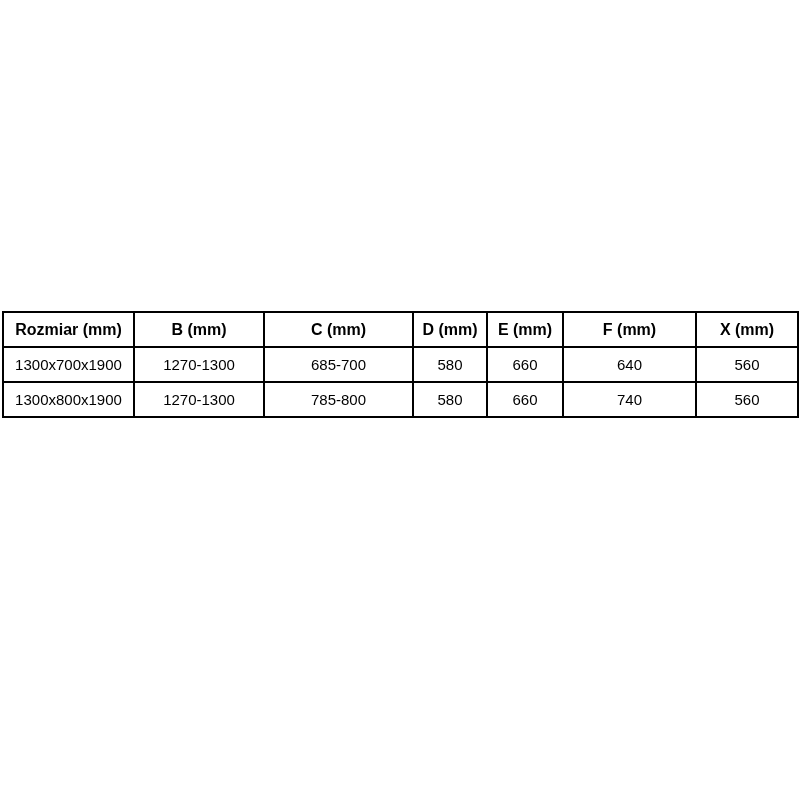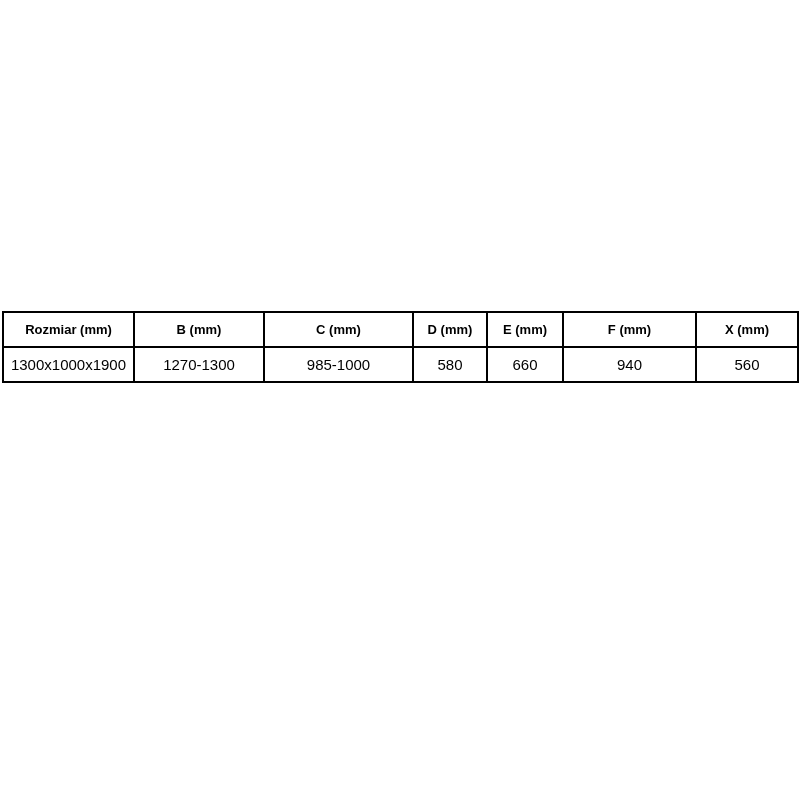--- a/index.html
+++ b/index.html
@@ -30,21 +30,21 @@
     text-align: center;
     vertical-align: middle;
     height: 33px;
     padding: 0;
     background: #ffffff;
     white-space: nowrap;
     overflow: hidden;
   }
   table.spec-table th {
     font-weight: bold;
-    font-size: 13px;
+    font-size: 16px;
   }
 </style>
 </head>
 <body>
 
 <table class="spec-table">
   <colgroup>
     <col style="width:131px">
     <col style="width:130px">
     <col style="width:149px">
@@ -59,22 +59,31 @@
       <th>B (mm)</th>
       <th>C (mm)</th>
       <th>D (mm)</th>
       <th>E (mm)</th>
       <th>F (mm)</th>
       <th>X (mm)</th>
     </tr>
   </thead>
   <tbody>
     <tr>
-      <td>1300x1000x1900</td>
+      <td>1300x700x1900</td>
       <td>1270-1300</td>
-      <td>985-1000</td>
+      <td>685-700</td>
       <td>580</td>
       <td>660</td>
-      <td>940</td>
+      <td>640</td>
+      <td>560</td>
+    </tr>
+    <tr>
+      <td>1300x800x1900</td>
+      <td>1270-1300</td>
+      <td>785-800</td>
+      <td>580</td>
+      <td>660</td>
+      <td>740</td>
       <td>560</td>
     </tr>
   </tbody>
 </table>
 
 </body></html>

